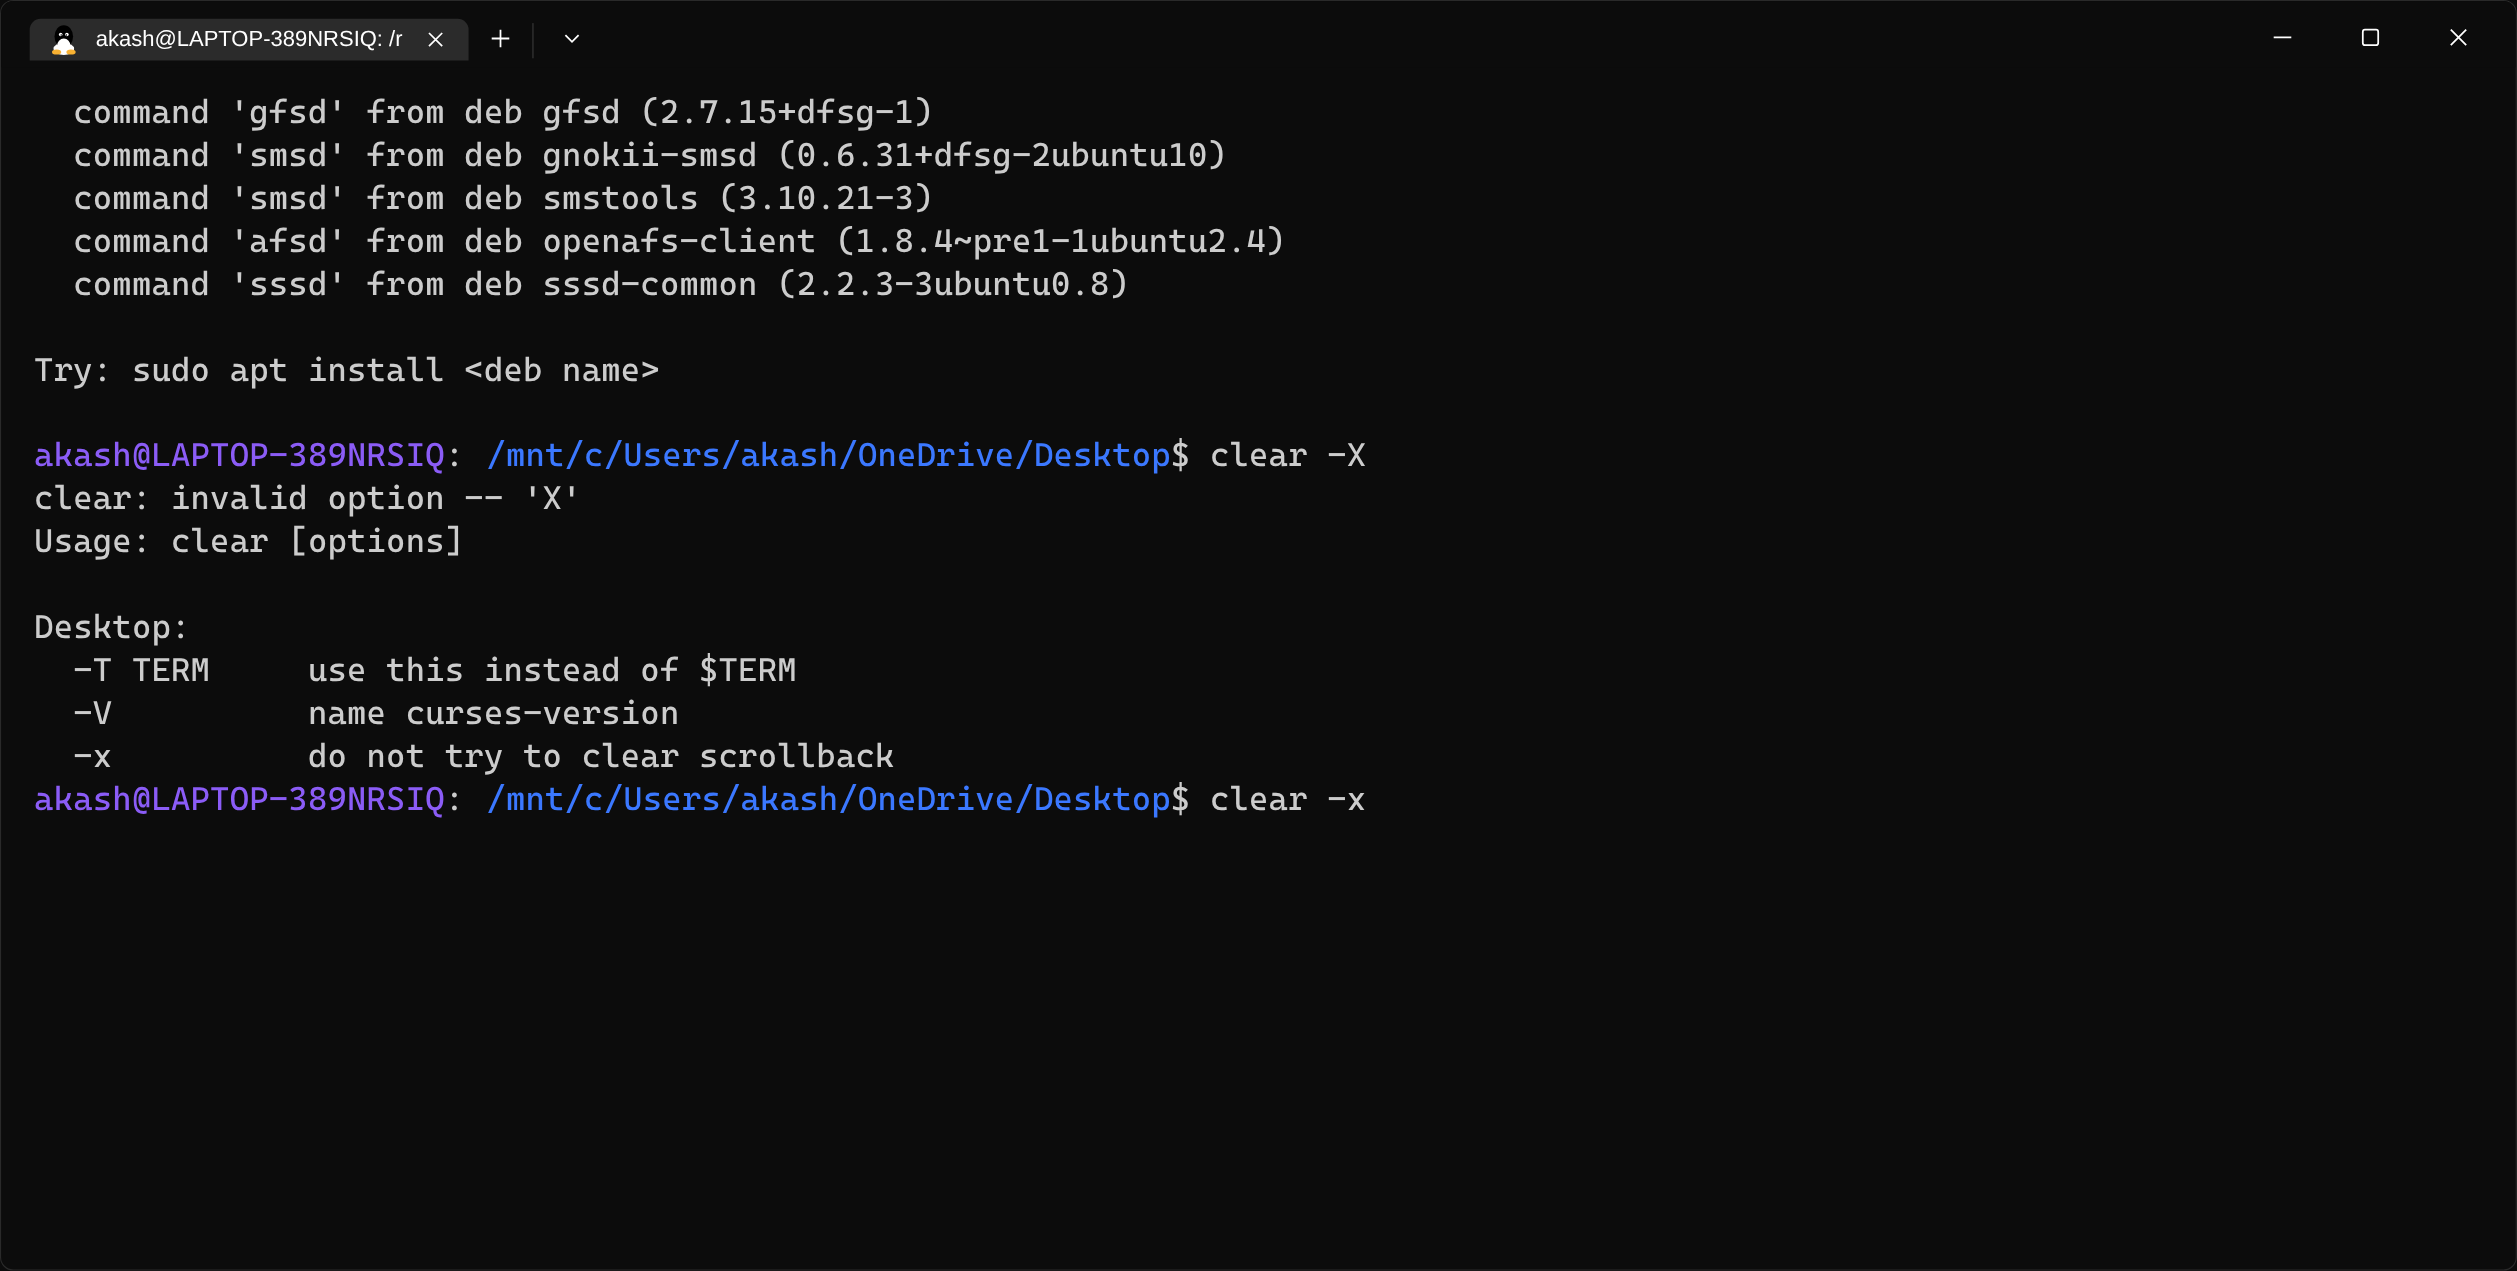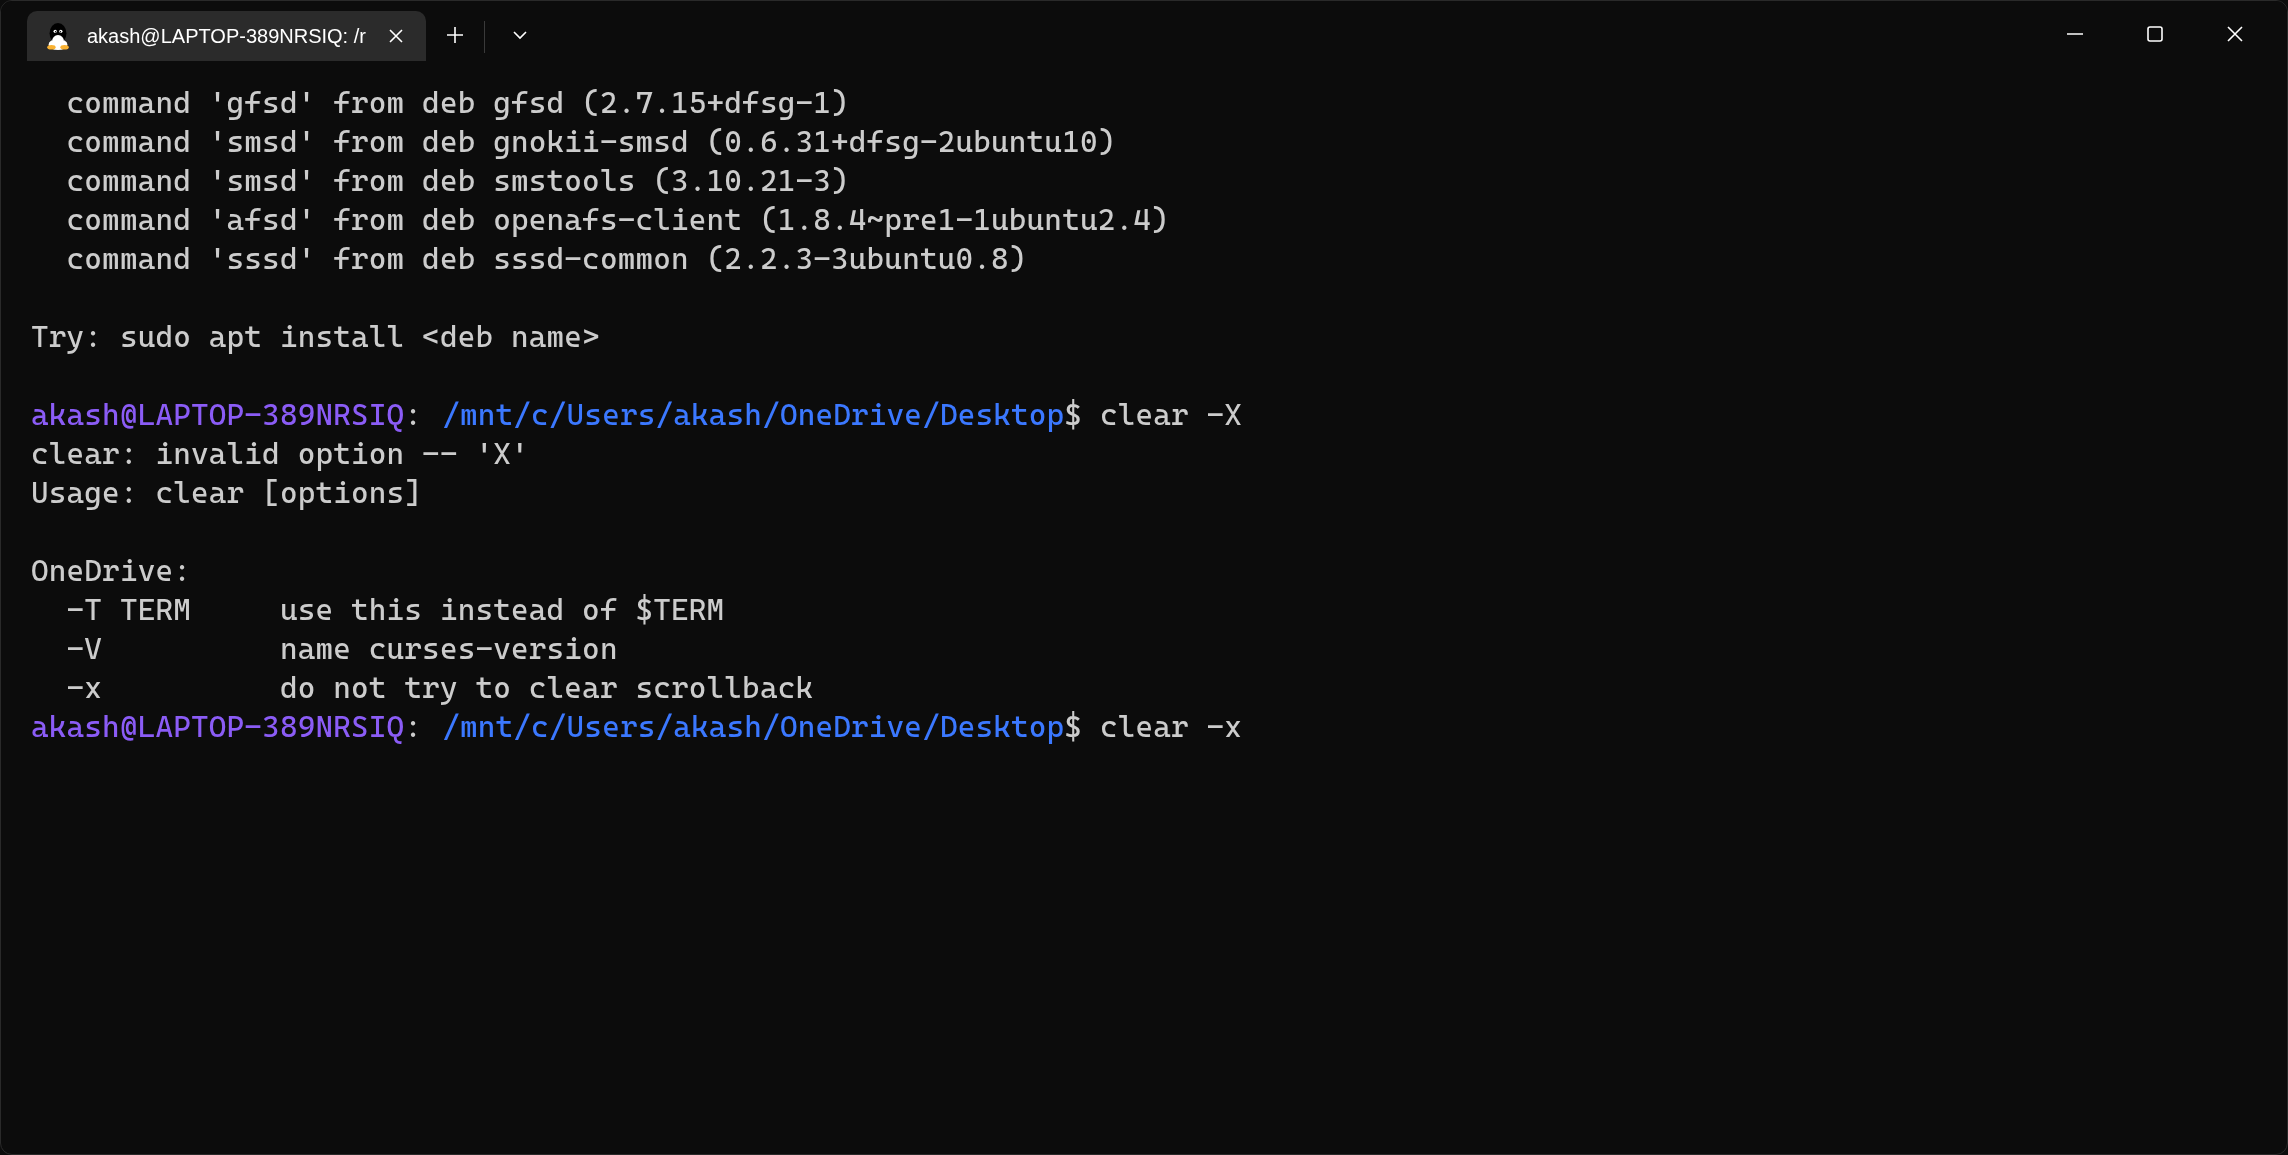--- a/index.html
+++ b/index.html
@@ -16,21 +16,21 @@
     .titlebar {
       height: 60px;
       display: flex;
       align-items: center;
       background: #0c0c0c;
       padding-left: 26px;
     }
     .tab {
       display: flex;
       align-items: center;
-      height: 50px;
+      height: 38px;
       background: #2b2b2b;
       border-top-left-radius: 10px;
       border-top-right-radius: 10px;
       padding: 0 14px 0 16px;
       gap: 14px;
       margin-top: 10px;
     }
     .tab-icon svg { display: block; }
     .tab-title {
       font-family: 'Segoe UI', sans-serif;
@@ -143,17 +143,17 @@
 <span>  command 'smsd' from deb smstools (3.10.21-3)</span>
 <span>  command 'afsd' from deb openafs-client (1.8.4~pre1-1ubuntu2.4)</span>
 <span>  command 'sssd' from deb sssd-common (2.2.3-3ubuntu0.8)</span>
 <span></span>
 <span>Try: sudo apt install &lt;deb name&gt;</span>
 <span></span>
 <span class="g">akash@LAPTOP-389NRSIQ</span><span class="w">:</span><span class="b">/mnt/c/Users/akash/OneDrive/Desktop</span><span class="w">$ </span><span class="w">clear -X</span>
 <span>clear: invalid option -- 'X'</span>
 <span>Usage: clear [options]</span>
 <span></span>
-<span>OneDrive:</span>
+<span>Desktop:</span>
 <span>  -T TERM     use this instead of $TERM</span>
 <span>  -V          name curses-version</span>
 <span>  -x          do not try to clear scrollback</span>
 <span class="g">akash@LAPTOP-389NRSIQ</span><span class="w">:</span><span class="b">/mnt/c/Users/akash/OneDrive/Desktop</span><span class="w">$ </span><span class="w">clear -x</span></div>
 
 </body></html>

